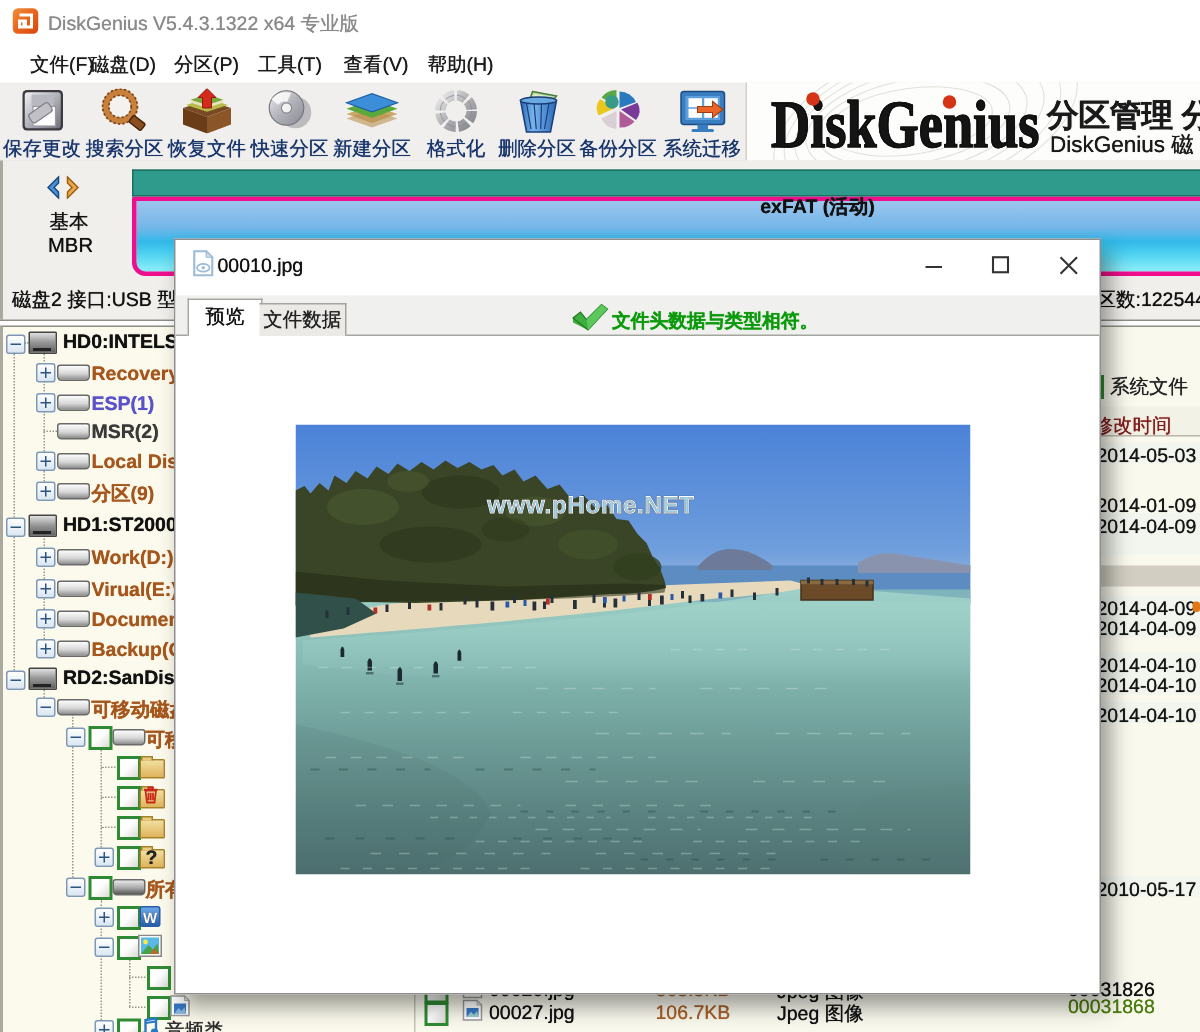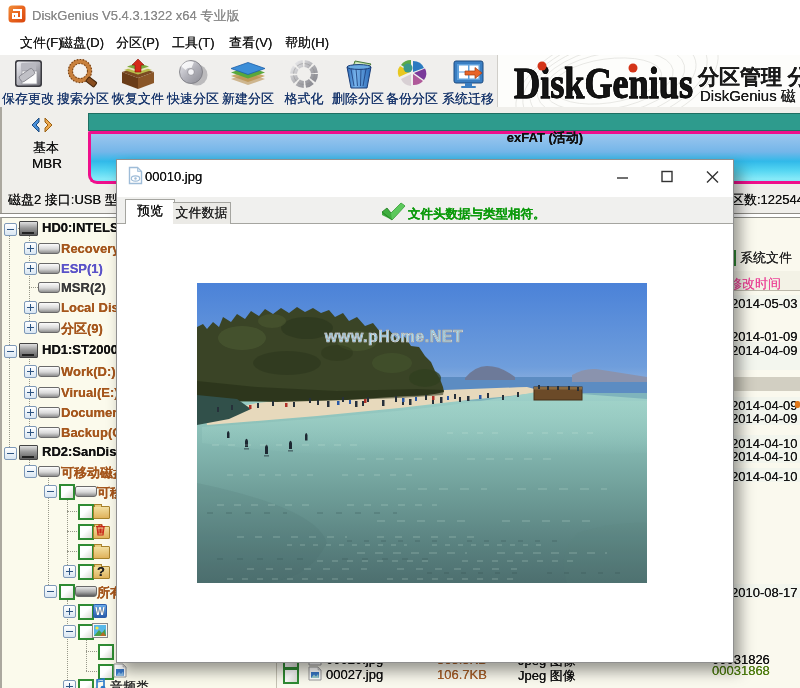--- a/index.html
+++ b/index.html
@@ -340,38 +340,38 @@
       <path d="M4 11 V2 L11 1 V9" stroke="#2878c8" stroke-width="1.6" fill="none"></path>
       <ellipse cx="3" cy="11.5" rx="2.4" ry="1.8" fill="#2878c8"></ellipse>
       <ellipse cx="10" cy="9.5" rx="2.4" ry="1.8" fill="#2878c8"></ellipse>
       <path d="M4 4 L11 3" stroke="#2878c8" stroke-width="1.2"></path>
     </svg>
     <div class="trow" style="left:110px;top:678px;color:#2a2a2a;font-weight:normal">音频类</div>
 <div class="abs" id="listpanel"></div>
 <div class="cbox" style="left:720px;top:250px"></div>
 <div class="tx" style="left:740px;top:249px;font-size:13px;color:#222">系统文件</div>
 <div class="abs" style="left:277px;top:271px;width:523px;height:19px;background:#f3f2e6;border-bottom:1px solid #bab7aa"></div>
-<div class="tx" style="left:729px;top:275px;font-size:13px;color:#ec4899">修改时间</div>
+<div class="tx" style="left:729px;top:275px;font-size:13px;color:#7f1d1d">修改时间</div>
 <div class="abs" style="left:277px;top:295px;width:523px;height:14px;background:#f3f6ee"></div>
 <div class="abs" style="left:277px;top:342px;width:523px;height:28px;background:#f3f6ee"></div>
 <div class="abs" style="left:277px;top:377px;width:523px;height:14px;background:#d2cfc2"></div>
 <div class="abs" style="left:277px;top:397px;width:523px;height:28px;background:#f3f6ee"></div>
 <div class="abs" style="left:277px;top:435px;width:523px;height:28px;background:#f3f6ee"></div>
 <div class="abs" style="left:277px;top:468px;width:523px;height:14px;background:#f3f6ee"></div>
 <div class="abs" style="left:277px;top:584px;width:523px;height:14px;background:#f3f6ee"></div>
 <div class="date" style="top:296px">2014-05-03</div>
 <div class="date" style="top:329px">2014-01-09</div>
 <div class="date" style="top:343px">2014-04-09</div>
 <div class="date" style="top:398px">2014-04-09</div>
 <div class="abs" style="left:795px;top:401px;width:5px;height:7px;background:#e07818;border-radius:2px"></div>
 <div class="date" style="top:411px">2014-04-09</div>
 <div class="date" style="top:436px">2014-04-10</div>
 <div class="date" style="top:449px">2014-04-10</div>
 <div class="date" style="top:469px">2014-04-10</div>
-<div class="date" style="top:585px">2010-08-17</div>
+<div class="date" style="top:585px">2010-05-17</div>
 
 <div class="cbox" style="left:283px;top:653px"></div>
 <svg class="abs" style="left:308px;top:651px" width="14" height="15" viewBox="0 0 14 15">
       <path d="M1 1 h9 l3 3 v10 h-12z" fill="#fff" stroke="#999"></path>
       <path d="M10 1 l3 3 h-3z" fill="#ddd" stroke="#999" stroke-width="0.5"></path>
     </svg>
 <div class="tx" style="left:326px;top:652px;font-size:13px;color:#111">00020.jpg</div>
 <div class="tx" style="left:437px;top:652px;font-size:13px;color:#a8602a">365.5KB</div>
 <div class="tx" style="left:518px;top:652px;font-size:13px;color:#111">Jpeg 图像</div>
 <div class="tx" style="left:712px;top:652px;font-size:13px;color:#111">00031826</div>

